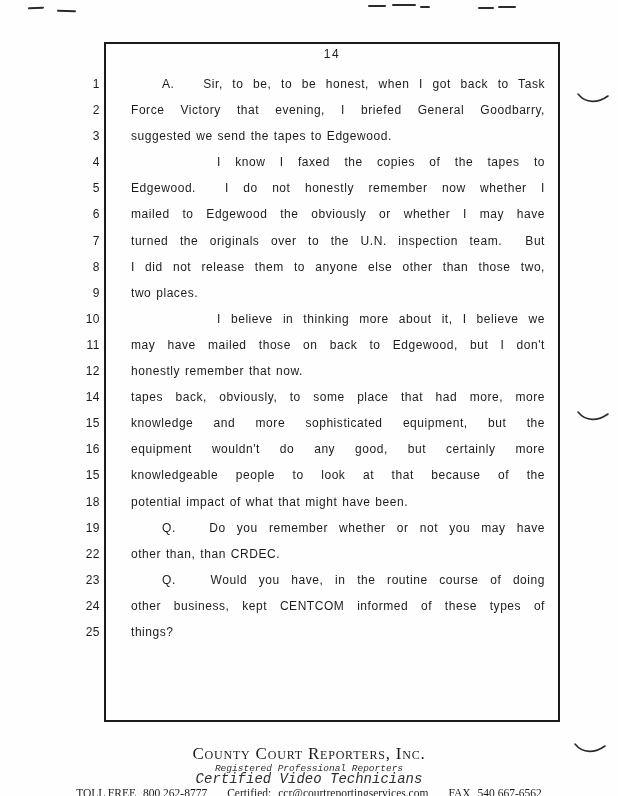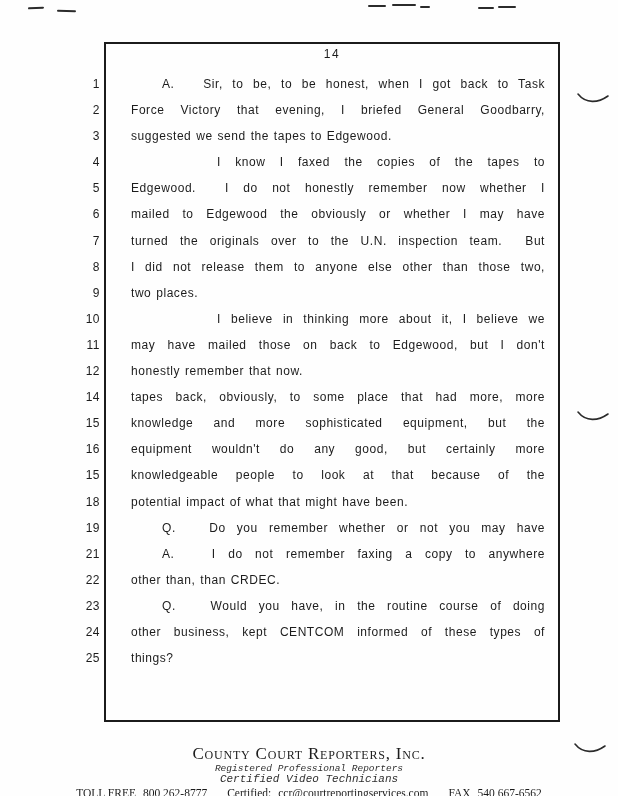--- a/index.html
+++ b/index.html
@@ -97,21 +97,21 @@
     font-size: 17px;
     letter-spacing: 0.8px;
     line-height: 19px;
   }
   .tag1, .tag2 {
     font-style: italic;
     color: #2e2e2e;
     font-family: Liberation Mono, monospace;
   }
   .tag1 { font-size: 9.5px; line-height: 11px; }
-  .tag2 { font-size: 11px;   line-height: 10px; }
+  .tag2 { font-size: 14px;   line-height: 10px; }
   .contact {
     margin-top: 2px;
     font-size: 11.5px;
     line-height: 15px;
     display: flex;
     justify-content: center;
     gap: 20px;
     white-space: nowrap;
   }
   .c-group { display: inline-flex; gap: 7px; }
@@ -227,24 +227,20 @@
           <span class="num">18</span>
           <span class="txt">potential impact of what that might have been.</span>
         </div>
 
         <div class="line t-qa jus">
           <span class="num">19</span>
           <span class="txt">Q.&nbsp;&nbsp; Do you remember whether or not you may have</span>
         </div>
 
 
-        <div class="line t-qa jus">
-          <span class="num">21</span>
-          <span class="txt">A.&nbsp;&nbsp; I do not remember faxing a copy to anywhere</span>
-        </div>
 
         <div class="line t-flush">
           <span class="num">22</span>
           <span class="txt">other than, than CRDEC.</span>
         </div>
 
         <div class="line t-qa jus">
           <span class="num">23</span>
           <span class="txt">Q.&nbsp;&nbsp; Would you have, in the routine course of doing</span>
         </div>

